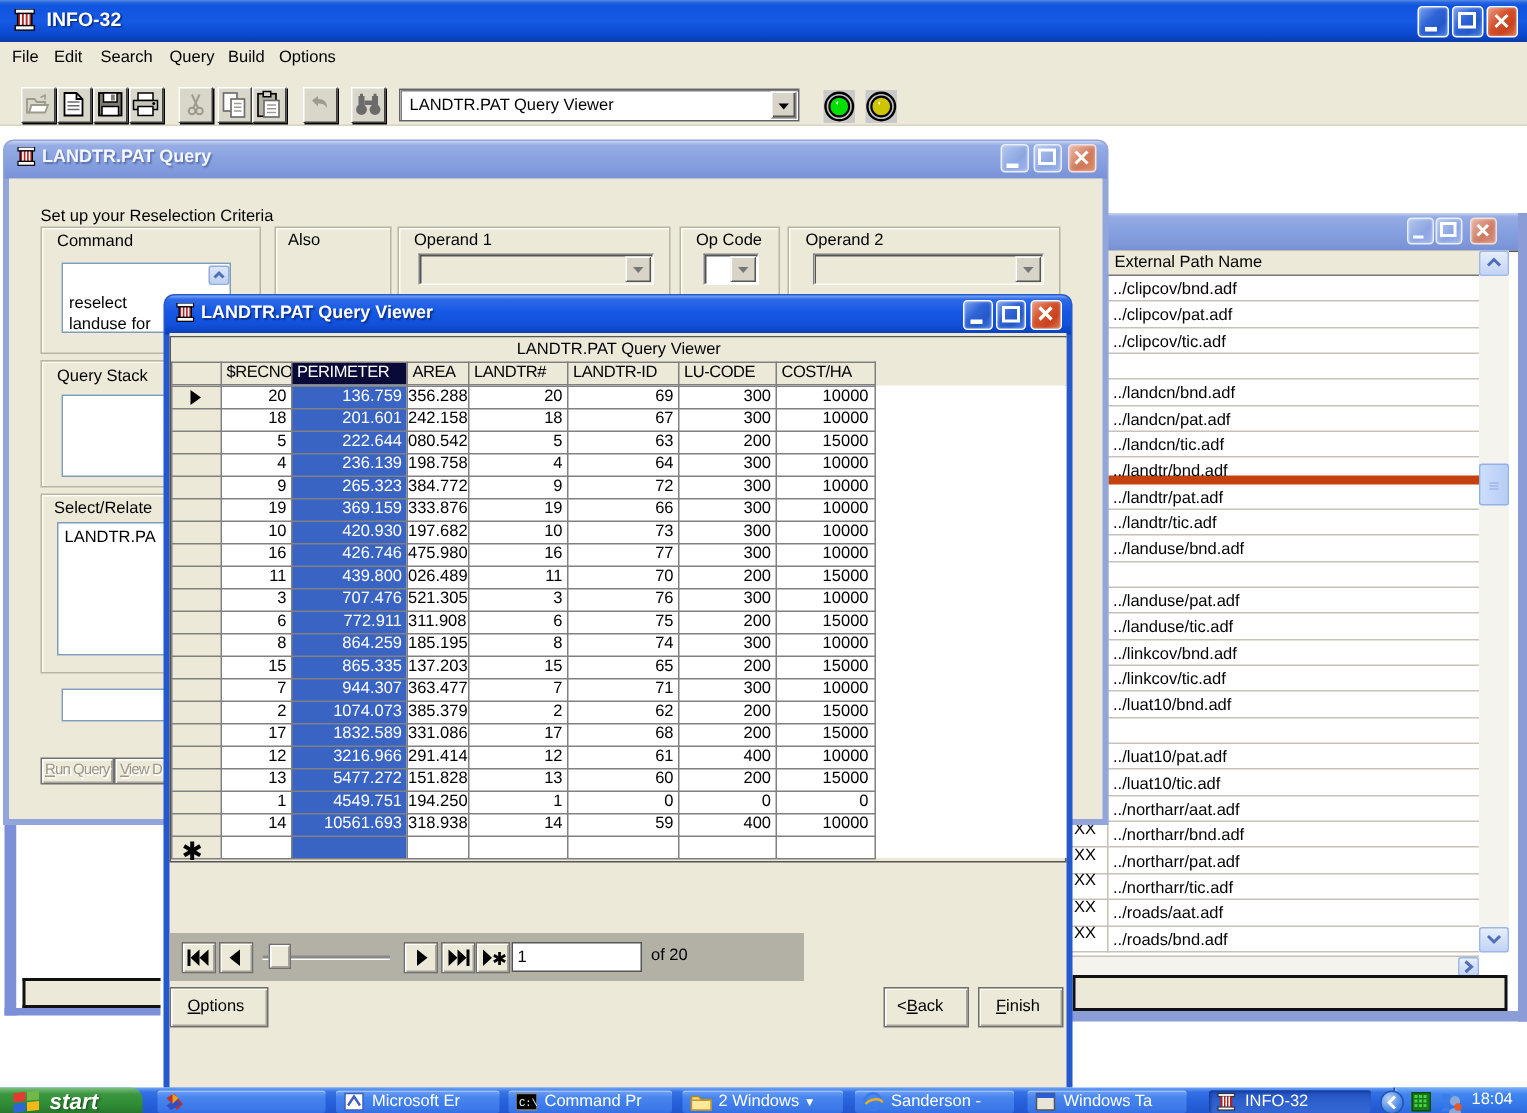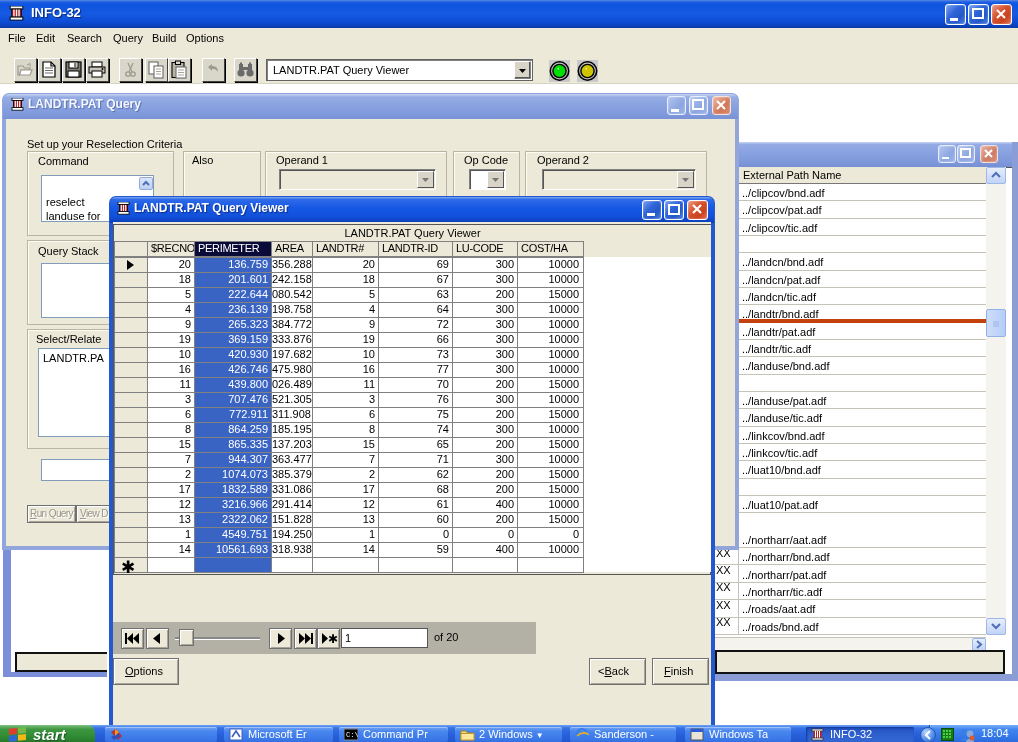--- a/index.html
+++ b/index.html
@@ -185,21 +185,21 @@
     </div>
 <div class="abs" style="left:4px;top:111.4px;width:272px;height:17.34px;border-bottom:1px solid #c5c2b8;">
       <span class="abs" style="left:28px;top:3px;">../landcn/bnd.adf</span>
     </div>
 <div class="abs" style="left:4px;top:128.7px;width:272px;height:17.34px;border-bottom:1px solid #c5c2b8;">
       <span class="abs" style="left:28px;top:3px;">../landcn/pat.adf</span>
     </div>
 <div class="abs" style="left:4px;top:146.0px;width:272px;height:17.34px;border-bottom:1px solid #c5c2b8;">
       <span class="abs" style="left:28px;top:3px;">../landcn/tic.adf</span>
     </div>
-<div class="abs" style="left:4px;top:163.4px;width:272px;height:17.34px;border-bottom:4px solid #c2410c;">
+<div class="abs" style="left:4px;top:163.4px;width:272px;height:17.34px;border-bottom:6px solid #c2410c;">
       <span class="abs" style="left:28px;top:3px;">../landtr/bnd.adf</span>
     </div>
 <div class="abs" style="left:4px;top:180.7px;width:272px;height:17.34px;border-bottom:1px solid #c5c2b8;">
       <span class="abs" style="left:28px;top:3px;">../landtr/pat.adf</span>
     </div>
 <div class="abs" style="left:4px;top:198.1px;width:272px;height:17.34px;border-bottom:1px solid #c5c2b8;">
       <span class="abs" style="left:28px;top:3px;">../landtr/tic.adf</span>
     </div>
 <div class="abs" style="left:4px;top:215.4px;width:272px;height:17.34px;border-bottom:1px solid #c5c2b8;">
       <span class="abs" style="left:28px;top:3px;">../landuse/bnd.adf</span>
@@ -220,20 +220,23 @@
       <span class="abs" style="left:28px;top:3px;">../linkcov/tic.adf</span>
     </div>
 <div class="abs" style="left:4px;top:319.4px;width:272px;height:17.34px;border-bottom:1px solid #c5c2b8;">
       <span class="abs" style="left:28px;top:3px;">../luat10/bnd.adf</span>
     </div>
 <div class="abs" style="left:4px;top:336.8px;width:272px;height:17.34px;border-bottom:1px solid #c5c2b8;">
       <span class="abs" style="left:28px;top:3px;"></span>
     </div>
 <div class="abs" style="left:4px;top:354.1px;width:272px;height:17.34px;border-bottom:1px solid #c5c2b8;">
       <span class="abs" style="left:28px;top:3px;">../luat10/pat.adf</span>
+    </div>
+<div class="abs" style="left:4px;top:371.5px;width:272px;height:17.34px;border-bottom:1px solid #c5c2b8;">
+      <span class="abs" style="left:28px;top:3px;">../luat10/tic.adf</span>
     </div>
 <div class="abs" style="left:4px;top:388.8px;width:272px;height:17.34px;border-bottom:1px solid #c5c2b8;">
       <span class="abs" style="left:28px;top:3px;">../northarr/aat.adf</span>
     </div>
 <div class="abs" style="left:4px;top:406.1px;width:272px;height:17.34px;border-bottom:1px solid #c5c2b8;">
       <span class="abs" style="left:28px;top:3px;">../northarr/bnd.adf</span>
     </div>
 <div class="abs" style="left:6px;top:404.6px;">XX</div>
 <div class="abs" style="left:4px;top:423.5px;width:272px;height:17.34px;border-bottom:1px solid #c5c2b8;">
       <span class="abs" style="left:28px;top:3px;">../northarr/pat.adf</span>
@@ -564,21 +567,21 @@
 <div class="abs" style="left:341px;top:258px;width:59px;height:14px;text-align:right;">200</div>
 <div class="abs" style="left:406px;top:258px;width:59px;height:14px;text-align:right;">15000</div>
 <div class="abs" style="left:36px;top:273px;width:41px;height:14px;text-align:right;">12</div>
 <div class="abs" style="left:83px;top:273px;width:71px;height:14px;text-align:right;color:#fff;">3216.966</div>
 <div class="abs" style="left:158px;top:273px;width:40px;height:14px;overflow:hidden;">291.414</div>
 <div class="abs" style="left:201px;top:273px;width:60px;height:14px;text-align:right;">12</div>
 <div class="abs" style="left:267px;top:273px;width:68px;height:14px;text-align:right;">61</div>
 <div class="abs" style="left:341px;top:273px;width:59px;height:14px;text-align:right;">400</div>
 <div class="abs" style="left:406px;top:273px;width:59px;height:14px;text-align:right;">10000</div>
 <div class="abs" style="left:36px;top:288px;width:41px;height:14px;text-align:right;">13</div>
-<div class="abs" style="left:83px;top:288px;width:71px;height:14px;text-align:right;color:#fff;">2322.062</div>
+<div class="abs" style="left:83px;top:288px;width:71px;height:14px;text-align:right;color:#fff;">5477.272</div>
 <div class="abs" style="left:158px;top:288px;width:40px;height:14px;overflow:hidden;">151.828</div>
 <div class="abs" style="left:201px;top:288px;width:60px;height:14px;text-align:right;">13</div>
 <div class="abs" style="left:267px;top:288px;width:68px;height:14px;text-align:right;">60</div>
 <div class="abs" style="left:341px;top:288px;width:59px;height:14px;text-align:right;">200</div>
 <div class="abs" style="left:406px;top:288px;width:59px;height:14px;text-align:right;">15000</div>
 <div class="abs" style="left:36px;top:303px;width:41px;height:14px;text-align:right;">1</div>
 <div class="abs" style="left:83px;top:303px;width:71px;height:14px;text-align:right;color:#fff;">4549.751</div>
 <div class="abs" style="left:158px;top:303px;width:40px;height:14px;overflow:hidden;">194.250</div>
 <div class="abs" style="left:201px;top:303px;width:60px;height:14px;text-align:right;">1</div>
 <div class="abs" style="left:267px;top:303px;width:68px;height:14px;text-align:right;">0</div>

